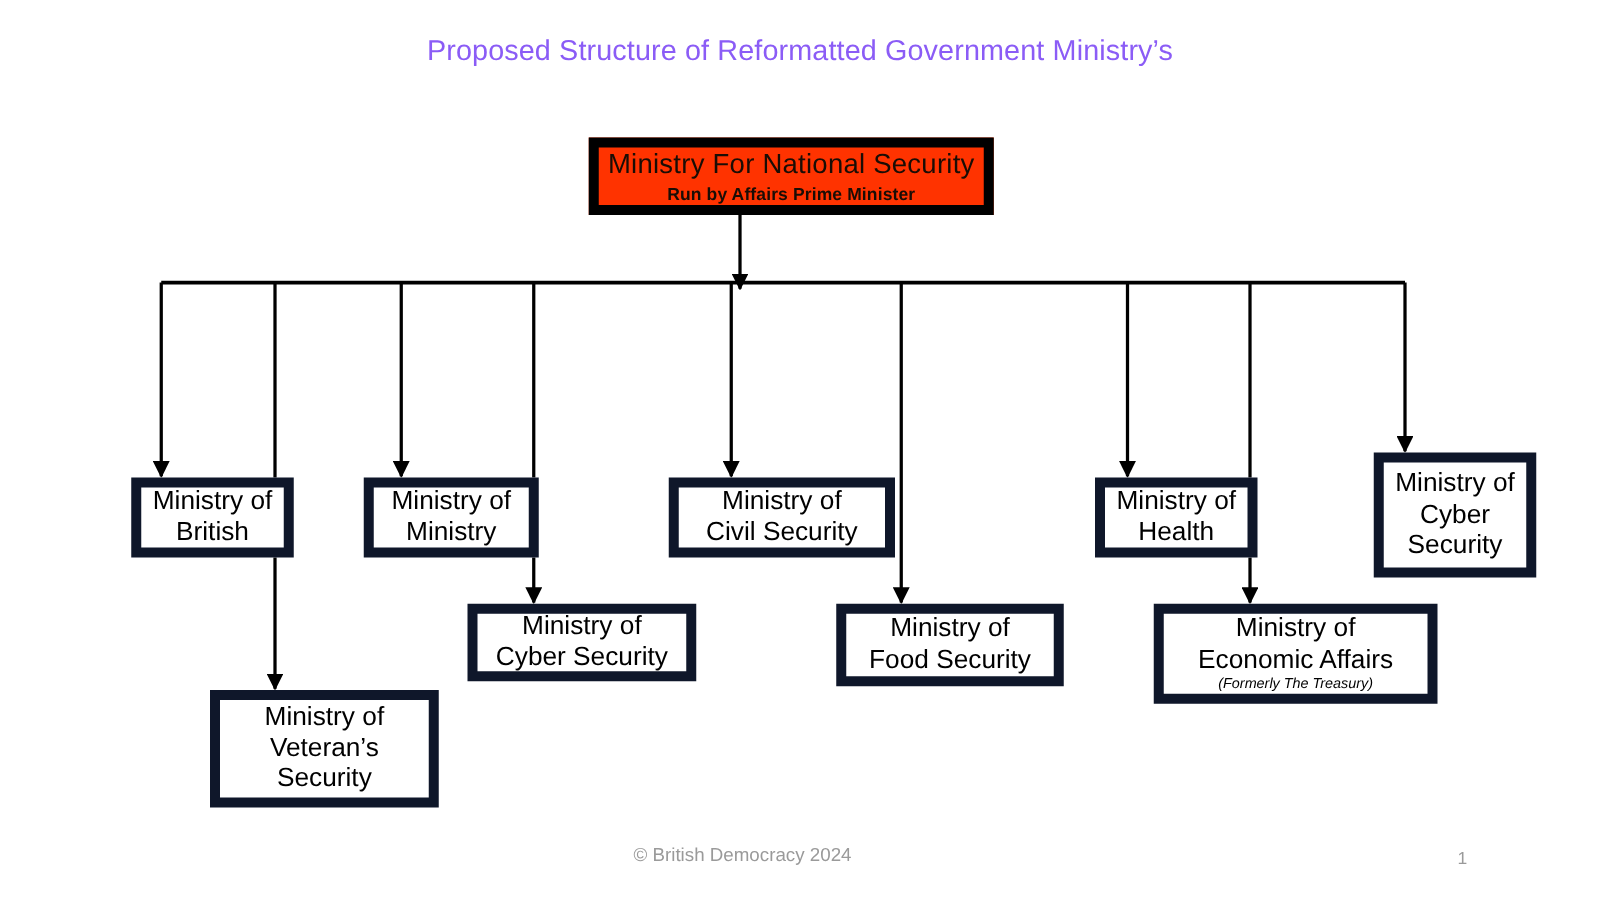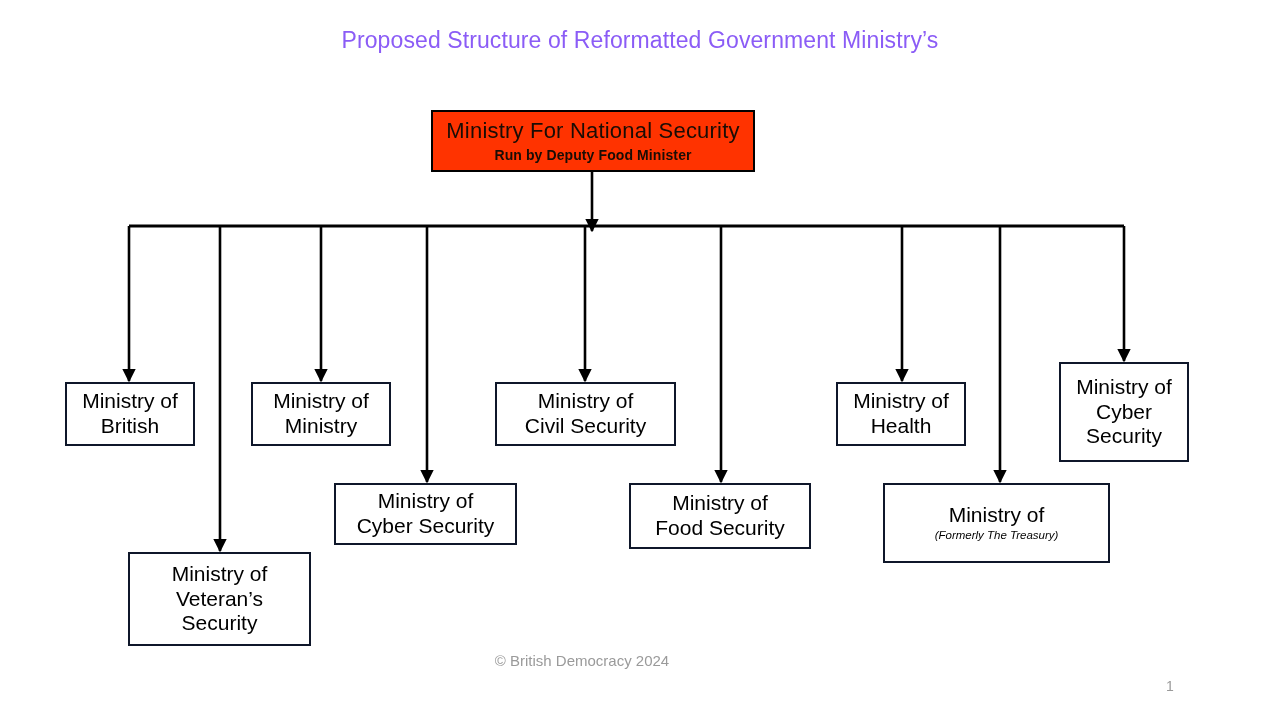--- a/index.html
+++ b/index.html
@@ -36,31 +36,32 @@
     position: absolute;
     left: 0;
     top: 0;
     width: 1280px;
     height: 720px;
   }
   
   .node {
     position: absolute;
     box-sizing: border-box;
-    border: 2px solid #0f172a;
+    border: 8px solid #0f172a;
     background: #ffffff;
     display: flex;
     flex-direction: column;
     align-items: center;
     justify-content: center;
     text-align: center;
     line-height: 1.18;
     font-size: 21px;
     color: #000000;
     padding: 2px 4px;
+    margin-left: 40px;
   }
   .node .line { display: block; white-space: nowrap; }
   .node.root {
     background: #ff3300;
     border-color: #000000;
     color: #1a0d05;
   }
   .node.root .title-line {
     font-size: 22px;
     letter-spacing: .2px;
@@ -74,25 +75,26 @@
   .node .note-line {
     font-size: 11.5px;
     margin-top: 1px;
     white-space: nowrap;
     font-style: italic;
   }
   
   #footer-credit {
     position: absolute;
     left: 0;
-    top: 652px;
+    top: 676px;
     width: 1164px;
     text-align: center;
     font-size: 15px;
     color: #9a9a9a;
+    padding-left: 12px;
   }
   #footer-page {
     position: absolute;
     left: 1150px;
     top: 678px;
     width: 40px;
     text-align: center;
     font-size: 14px;
     color: #9a9a9a;
   }
@@ -121,21 +123,21 @@
     <line x1="427" y1="226" x2="427" y2="482" stroke="#000000" stroke-width="2.6" marker-end="url(#arrow)"></line>
     <line x1="585" y1="226" x2="585" y2="381" stroke="#000000" stroke-width="2.6" marker-end="url(#arrow)"></line>
     <line x1="721" y1="226" x2="721" y2="482" stroke="#000000" stroke-width="2.6" marker-end="url(#arrow)"></line>
     <line x1="902" y1="226" x2="902" y2="381" stroke="#000000" stroke-width="2.6" marker-end="url(#arrow)"></line>
     <line x1="1000" y1="226" x2="1000" y2="482" stroke="#000000" stroke-width="2.6" marker-end="url(#arrow)"></line>
     <line x1="1124" y1="226" x2="1124" y2="361" stroke="#000000" stroke-width="2.6" marker-end="url(#arrow)"></line>
   </svg>
 
   <div class="node root" style="left:431px; top:110px; width:324px; height:62px;">
     <span class="line title-line">Ministry For National Security</span>
-    <span class="line sub-line">Run by Deputy Food Minister</span>
+    <span class="line sub-line">Run by Affairs Prime Minister</span>
   </div>
 
   <div class="node" style="left:65px; top:382px; width:130px; height:64px;">
     <span class="line">Ministry of</span>
     <span class="line">British</span>
   </div>
 
   <div class="node" style="left:128px; top:552px; width:183px; height:94px;">
     <span class="line">Ministry of</span>
     <span class="line">Veteran’s</span>
@@ -162,20 +164,21 @@
     <span class="line">Food Security</span>
   </div>
 
   <div class="node" style="left:836px; top:382px; width:130px; height:64px;">
     <span class="line">Ministry of</span>
     <span class="line">Health</span>
   </div>
 
   <div class="node" style="left:883px; top:483px; width:227px; height:80px;">
     <span class="line">Ministry of</span>
+    <span class="line">Economic Affairs</span>
     <span class="line note-line">(Formerly The Treasury)</span>
   </div>
 
   <div class="node" style="left:1059px; top:362px; width:130px; height:100px;">
     <span class="line">Ministry of</span>
     <span class="line">Cyber</span>
     <span class="line">Security</span>
   </div>
 
   <div id="footer-credit">© British Democracy 2024</div>

